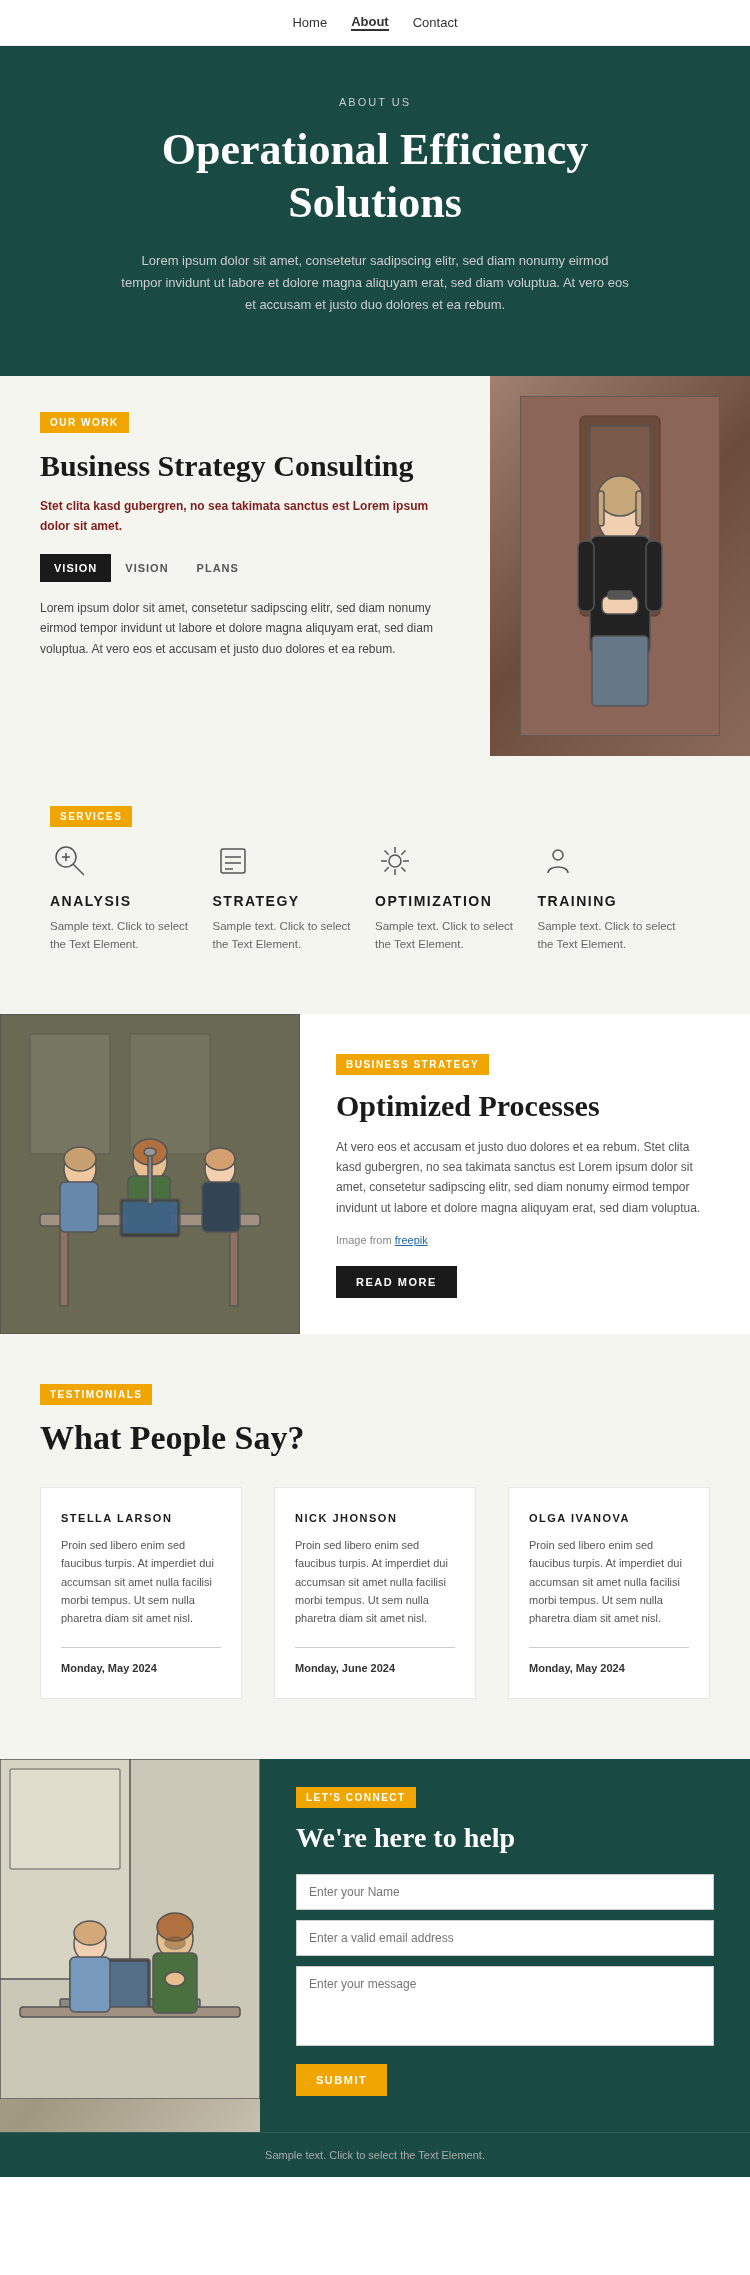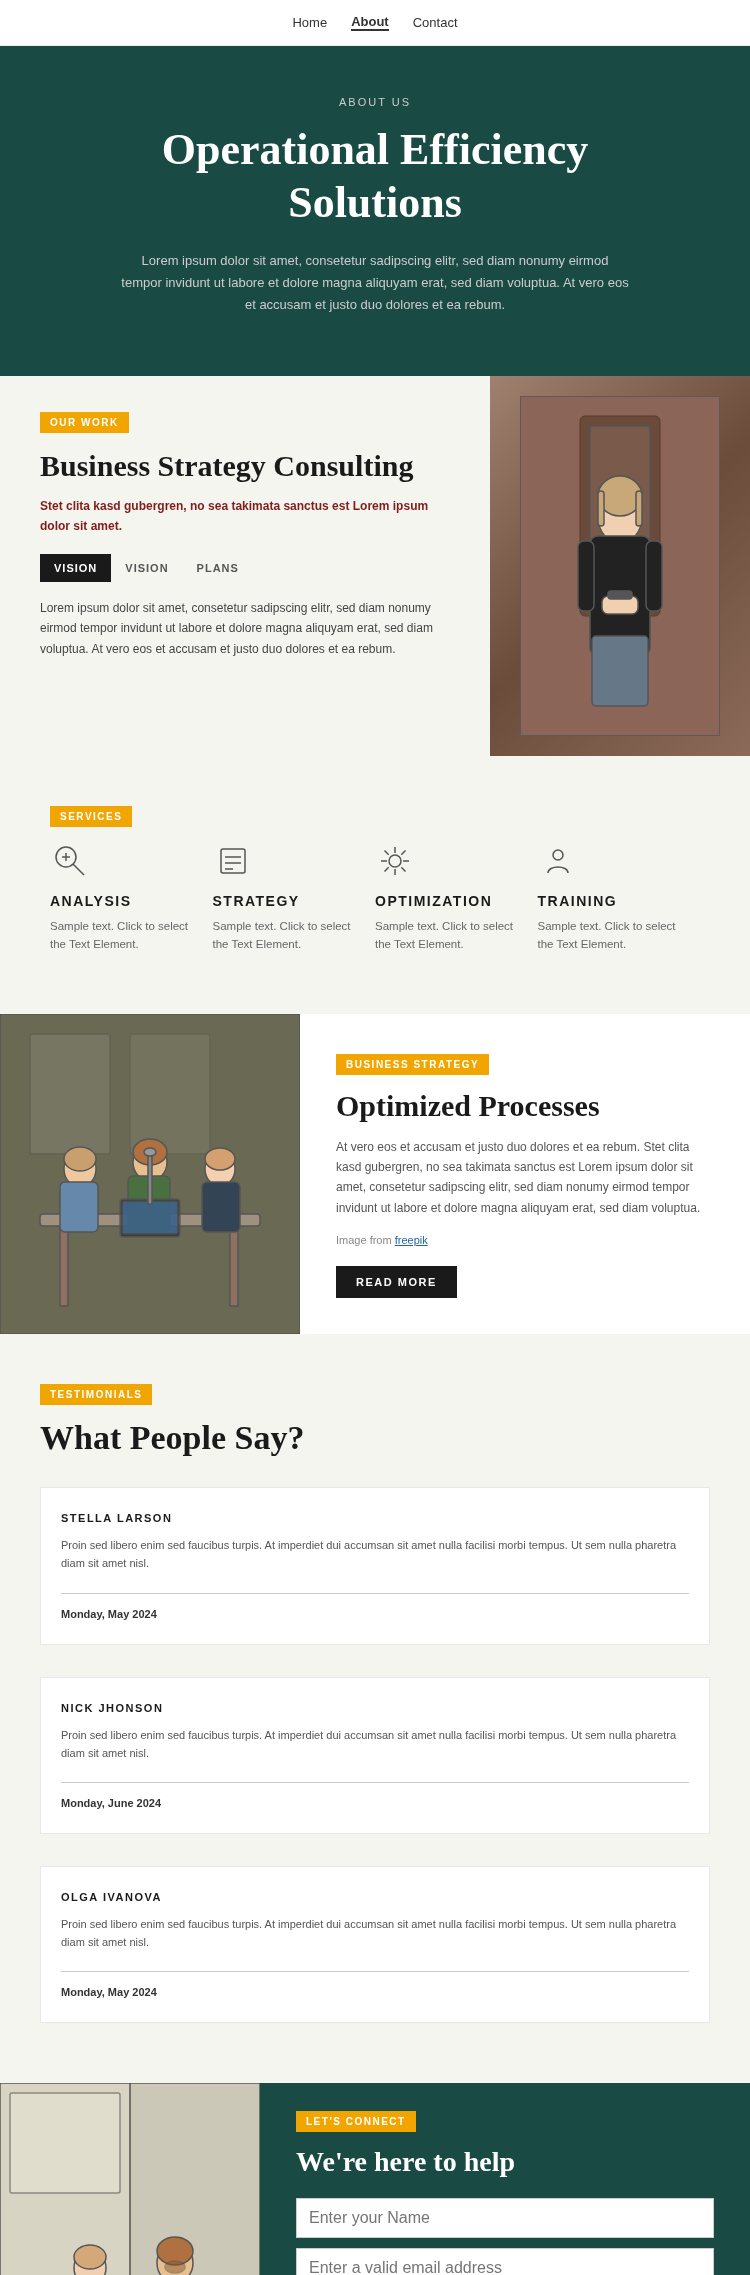--- a/index.html
+++ b/index.html
@@ -115,21 +115,21 @@
       padding: 10px 20px; font-size: 11px; font-weight: bold;
       letter-spacing: 1.5px; font-family: Arial, sans-serif; cursor: pointer;
     }
 
     
     .testimonials-section { background: #f5f5f0; padding: 50px 40px 60px; }
     .testimonials-section .badge { margin-bottom: 14px; }
     .testimonials-section h2 {
       font-size: 34px; font-weight: bold; color: #1a1a1a; margin-bottom: 30px;
     }
-    .testimonials-grid { display: flex; gap: 32px; flex-direction: column; }
+    .testimonials-grid { display: flex; gap: 32px; }
     .testimonial-card {
       flex: 1; background: #fff; padding: 24px 20px; border: 1px solid #e8e8e8;
     }
     .testimonial-card h4 {
       font-size: 11px; font-weight: bold; letter-spacing: 1.5px;
       font-family: Arial, sans-serif; color: #1a1a1a; margin-bottom: 12px;
     }
     .testimonial-card p {
       font-size: 11px; color: #555; font-family: Arial, sans-serif;
       line-height: 1.65; margin-bottom: 20px;
@@ -149,21 +149,21 @@
     }
     .contact-left .photo-placeholder {
       width: 100%; background: linear-gradient(135deg, #c0b8a8 0%, #a09880 60%, #c8c0b0 100%);
     }
     .contact-right {
       flex: 1; padding: 28px 36px 36px;
     }
     .contact-right .badge { margin-bottom: 14px; }
     .contact-right h2 { font-size: 28px; font-weight: bold; color: #fff; margin-bottom: 20px; }
     .form-input {
-      width: 100%; padding: 10px 12px; font-size: 16px; margin-bottom: 10px;
+      width: 100%; padding: 10px 12px; font-size: 12px; margin-bottom: 10px;
       border: 1px solid #ccc; background: #fff; font-family: Arial, sans-serif;
       color: #555; outline: none;
     }
     .form-textarea {
       width: 100%; padding: 10px 12px; font-size: 12px; margin-bottom: 14px;
       border: 1px solid #ccc; background: #fff; font-family: Arial, sans-serif;
       color: #555; outline: none; height: 80px; resize: none;
     }
     .submit-btn {
       background: #f0a500; color: #fff; border: none;

